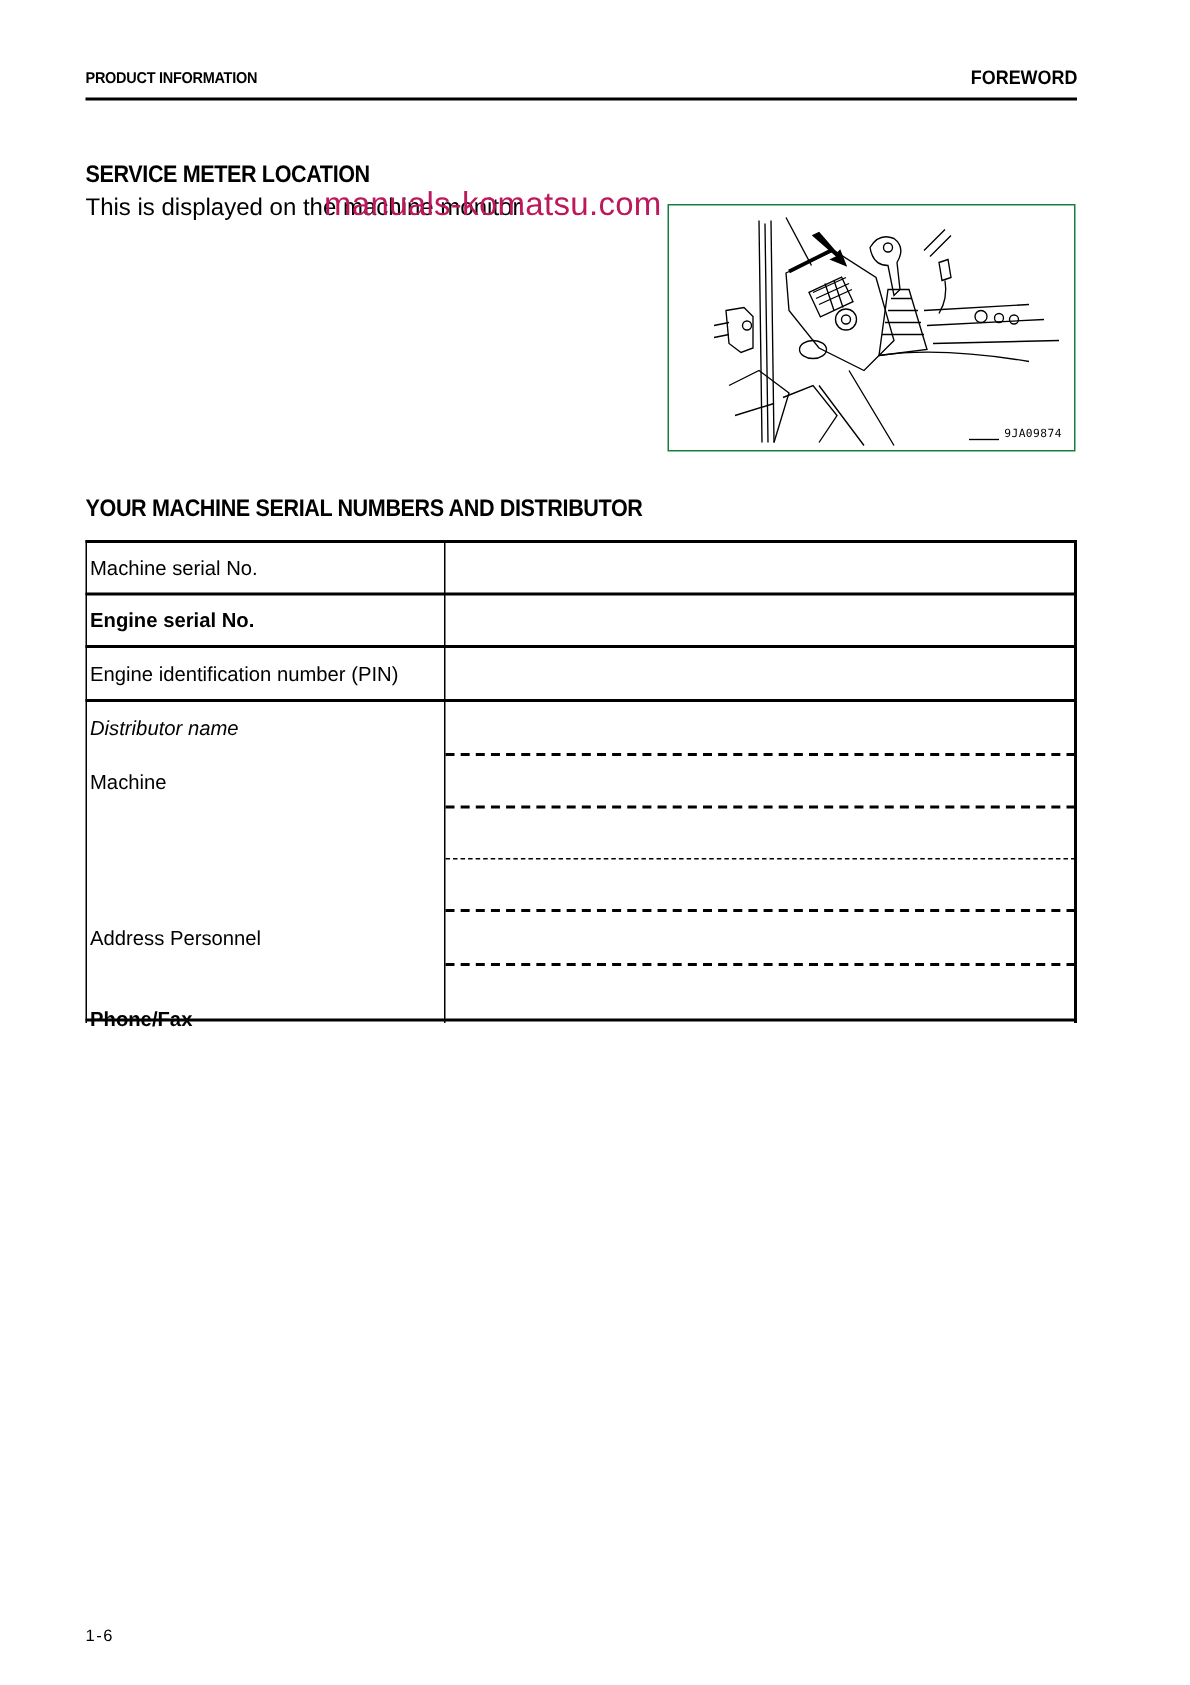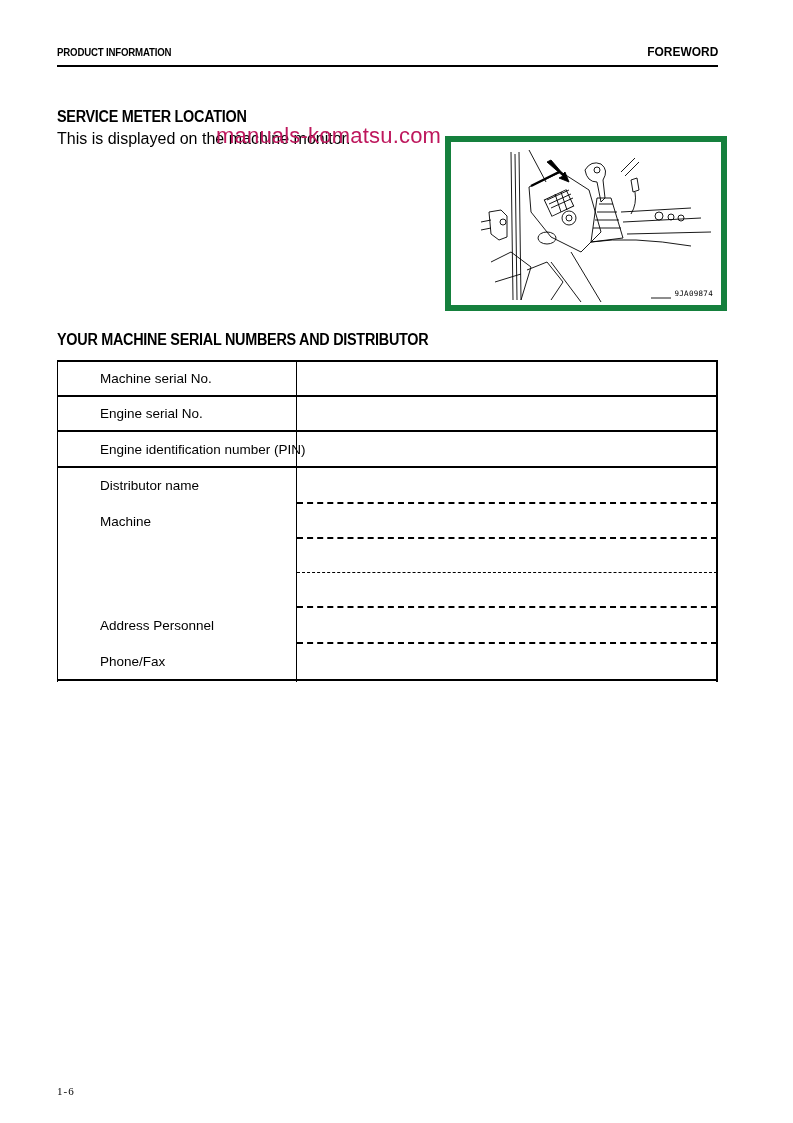--- a/index.html
+++ b/index.html
@@ -14,43 +14,43 @@
               border-top: 2px solid #000; }
 
   .h-service { position: absolute; left: 57px; top: 108px; font-size: 16px; font-weight: bold;
                transform: scaleX(0.9); transform-origin: left; letter-spacing: -0.3px; }
   .p-service { position: absolute; left: 57px; top: 130px; font-size: 16px; }
 
   .watermark { position: absolute; left: 216px; top: 123px; font-size: 22px;
                font-family: Liberation Sans, sans-serif; color: #be185d; letter-spacing: 0.2px; }
 
   .figure { position: absolute; left: 445px; top: 136px; width: 270px; height: 163px;
-            border: 6px solid #15803d; background: #fff; overflow: hidden; }
+            border: 1px solid #15803d; background: #fff; overflow: hidden; }
   .figure svg { position: absolute; left: 0; top: 0; }
   .fig-code { position: absolute; right: 8px; bottom: 7px; font-size: 7.5px;
               font-family: "DejaVu Sans Mono", monospace; letter-spacing: 0.3px; }
 
   .h-serial { position: absolute; left: 57px; top: 331px; font-size: 16px; font-weight: bold;
               transform: scaleX(0.9); transform-origin: left; letter-spacing: -0.3px; }
 
   .tbl { position: absolute; left: 57px; top: 360px; width: 660px; height: 321px; }
   .tbl .outer-top { position: absolute; left: 0; top: 0; width: 661px; border-top: 2px solid #000; }
   .tbl .outer-left { position: absolute; left: 0; top: 0; height: 322px; border-left: 1px solid #000; }
   .tbl .outer-right { position: absolute; left: 659px; top: 0; height: 322px; border-left: 2px solid #000; }
   .tbl .outer-bottom { position: absolute; left: 0; top: 319px; width: 661px; border-top: 2px solid #000; }
   .tbl .col-div { position: absolute; left: 239px; top: 0; height: 322px; border-left: 1px solid #000; }
   .tbl .row-line { position: absolute; left: 0; width: 661px; border-top: 2px solid #000; }
   .tbl .dash { position: absolute; left: 240px; width: 420px; height: 0; }
   .tbl .dash.thick { border-top: 2px dashed #000; }
   .tbl .dash.thin { border-top: 1px dashed #000; }
-  .tbl .lbl { position: absolute; left: 3px; font-size: 13.5px; white-space: nowrap; margin-left: 40px; }
+  .tbl .lbl { position: absolute; left: 3px; font-size: 13.5px; white-space: nowrap; }
   .tbl .field { position: absolute; left: 241px; width: 417px; background: transparent; }
 
   .page-no { position: absolute; left: 57px; top: 1085px; font-size: 11px;
-             font-family: Liberation Serif, serif; letter-spacing: 1px; }
+             font-family: Liberation Sans, sans-serif; letter-spacing: 1px; }
 </style>
 </head>
 <body>
 
 <div class="hdr-left">PRODUCT INFORMATION</div>
 <div class="hdr-right">FOREWORD</div>
 <div class="hdr-rule"></div>
 
 <div class="h-service">SERVICE METER LOCATION</div>
 <div class="p-service">This is displayed on the machine monitor.</div>
@@ -109,32 +109,32 @@
 <div class="tbl">
   <div class="outer-top"></div>
   <div class="outer-left"></div>
   <div class="outer-right"></div>
   <div class="col-div"></div>
 
   <div class="lbl" style="top:11px;">Machine serial No.</div>
   <div class="field" style="top:2px;height:33px;"></div>
   <div class="row-line" style="top:35px;"></div>
 
-  <div class="lbl" style="top:46px;">Engine serial No.</div>
+  <div class="lbl" style="top:46px;font-weight:bold;">Engine serial No.</div>
   <div class="field" style="top:37px;height:33px;"></div>
   <div class="row-line" style="top:70px;"></div>
 
   <div class="lbl" style="top:82px;">Engine identification number (PIN)</div>
   <div class="field" style="top:72px;height:34px;"></div>
   <div class="row-line" style="top:106px;"></div>
 
-  <div class="lbl" style="top:118px;">Distributor name</div>
+  <div class="lbl" style="top:118px;font-style:italic;">Distributor name</div>
   <div class="lbl" style="top:154px;">Machine</div>
   <div class="lbl" style="top:258px;">Address Personnel</div>
-  <div class="lbl" style="top:294px;">Phone/Fax</div>
+  <div class="lbl" style="top:312px;font-weight:bold;">Phone/Fax</div>
 
   <div class="field" style="top:108px;height:34px;"></div>
   <div class="dash thick" style="top:142px;"></div>
   <div class="field" style="top:144px;height:32px;"></div>
   <div class="dash thick" style="top:177px;"></div>
   <div class="field" style="top:179px;height:32px;"></div>
   <div class="dash thin" style="top:212px;"></div>
   <div class="field" style="top:214px;height:32px;"></div>
   <div class="dash thick" style="top:246px;"></div>
   <div class="field" style="top:248px;height:32px;"></div>

